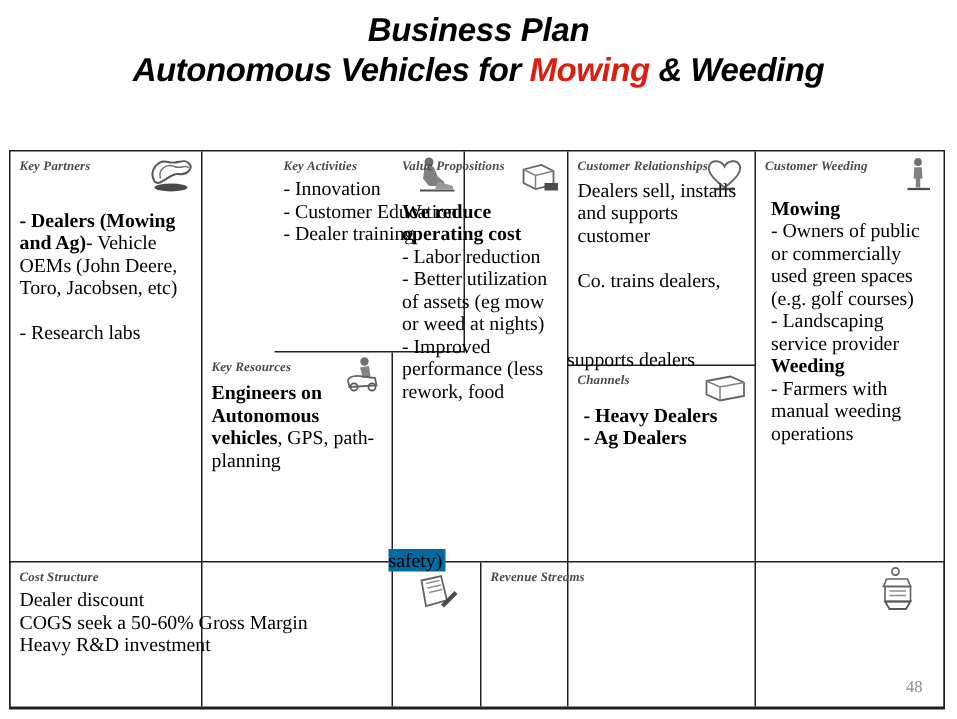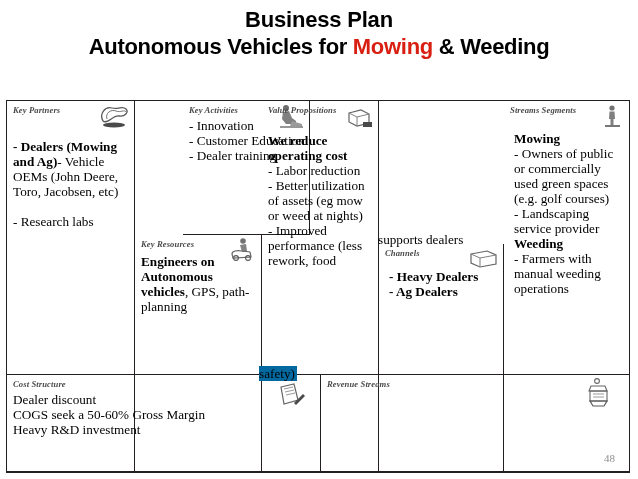--- a/index.html
+++ b/index.html
@@ -15,20 +15,21 @@
     color: #000000;
   }
 
   
   .title-block {
     text-align: center;
     padding-top: 7px;
     font-family: "Liberation Sans", sans-serif;
     font-weight: bold;
     line-height: 1.22;
+    font-style: italic;
   }
   .title-line1 { font-size: 22px; letter-spacing: -0.2px; }
   .title-line2 { font-size: 22px; letter-spacing: -0.3px; }
   .accent { color: #d91f11; }
 
   
   .canvas {
     position: absolute;
     left: 6px;
     top: 100px;
@@ -186,36 +187,48 @@
         <path d="M8 10 L16 14 L28 11" fill="none" stroke="#6a6a6a" stroke-width="1"></path>
         <line x1="16" y1="14" x2="16" y2="23" stroke="#6a6a6a" stroke-width="1"></line>
         <path d="M22 19 L31 19 L31 24 L22 24 Z" fill="#2b2b2b"></path>
       </svg>
     </div>
     <div class="cell-body" style="padding-top:18px"><span class="b">We reduce operating cost</span><br><span>- Labor reduction
 - Better utilization of assets (eg mow or weed at nights)
 - Improved performance (less rework, food</span></div>
   </div>
 
+  <div class="cell v-div h-div" id="c-relations">
+    <div class="cell-head">Customer Relationships</div>
+    <div class="ico">
+      <svg viewBox="0 0 34 27">
+        <path d="M17 22 C9 16 5 11 7 7 C9 3 15 4 17 8 C19 4 25 3 27 7 C29 11 25 16 17 22 Z" fill="none" stroke="#4a4a4a" stroke-width="1.3"></path>
+        <line x1="10" y1="23" x2="24" y2="23" stroke="#2b2b2b" stroke-width="1.6"></line>
+      </svg>
+    </div>
+    <div class="cell-body" style="padding-top:4px">Dealers sell, installs and supports customer
+
+Co. trains dealers,</div>
+  </div>
 
   <div class="cell v-div" id="c-channels">
     <div class="cell-head">Channels</div>
     <div class="ico">
       <svg viewBox="0 0 34 27">
         <path d="M5 8 L21 5 L30 9 L30 18 L14 21 L5 17 Z" fill="none" stroke="#4a4a4a" stroke-width="1.2"></path>
         <path d="M5 8 L14 12 L30 9" fill="none" stroke="#6a6a6a" stroke-width="1"></path>
         <line x1="14" y1="12" x2="14" y2="21" stroke="#6a6a6a" stroke-width="1"></line>
       </svg>
     </div>
     <div class="cell-body indent b" style="padding-top:11px">- Heavy Dealers
 - Ag Dealers</div>
   </div>
 
   <div class="cell" id="c-segments">
-    <div class="cell-head">Streams Segments</div>
+    <div class="cell-head">Customer Weeding</div>
     <div class="ico">
       <svg viewBox="0 0 34 27">
         <circle cx="18" cy="5" r="2.6" fill="#5a5a5a"></circle>
         <path d="M15.5 8.5 L20.5 8.5 L21 16 L19.5 16 L19.5 22 L16.5 22 L16.5 16 L15 16 Z" fill="#6a6a6a"></path>
         <line x1="11" y1="23" x2="26" y2="23" stroke="#2b2b2b" stroke-width="1.5"></line>
       </svg>
     </div>
     <div class="cell-body indent" style="padding-top:16px"><span class="b">Mowing</span><br><span>- Owners of public or commercially used green spaces (e.g. golf courses)
 - Landscaping service provider</span><br><span class="b">Weeding</span><br><span>- Farmers with manual weeding operations</span></div>
   </div>

